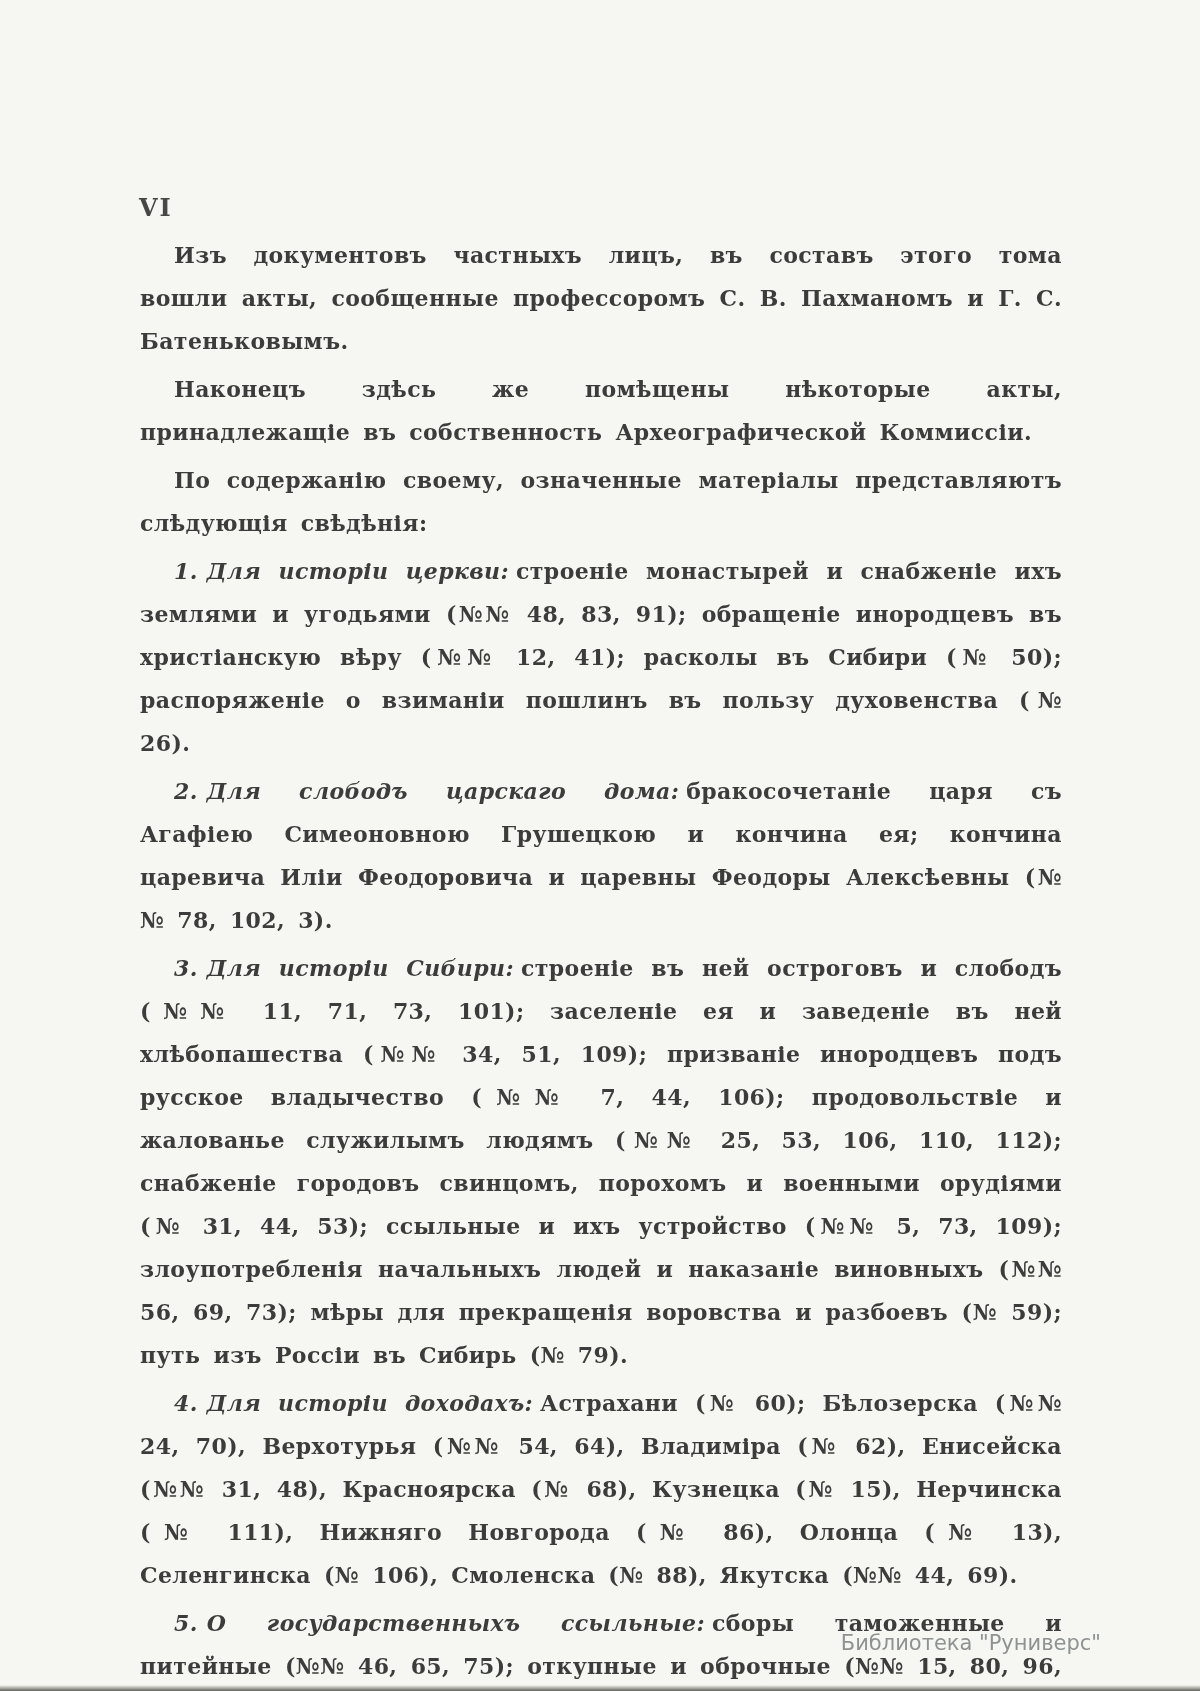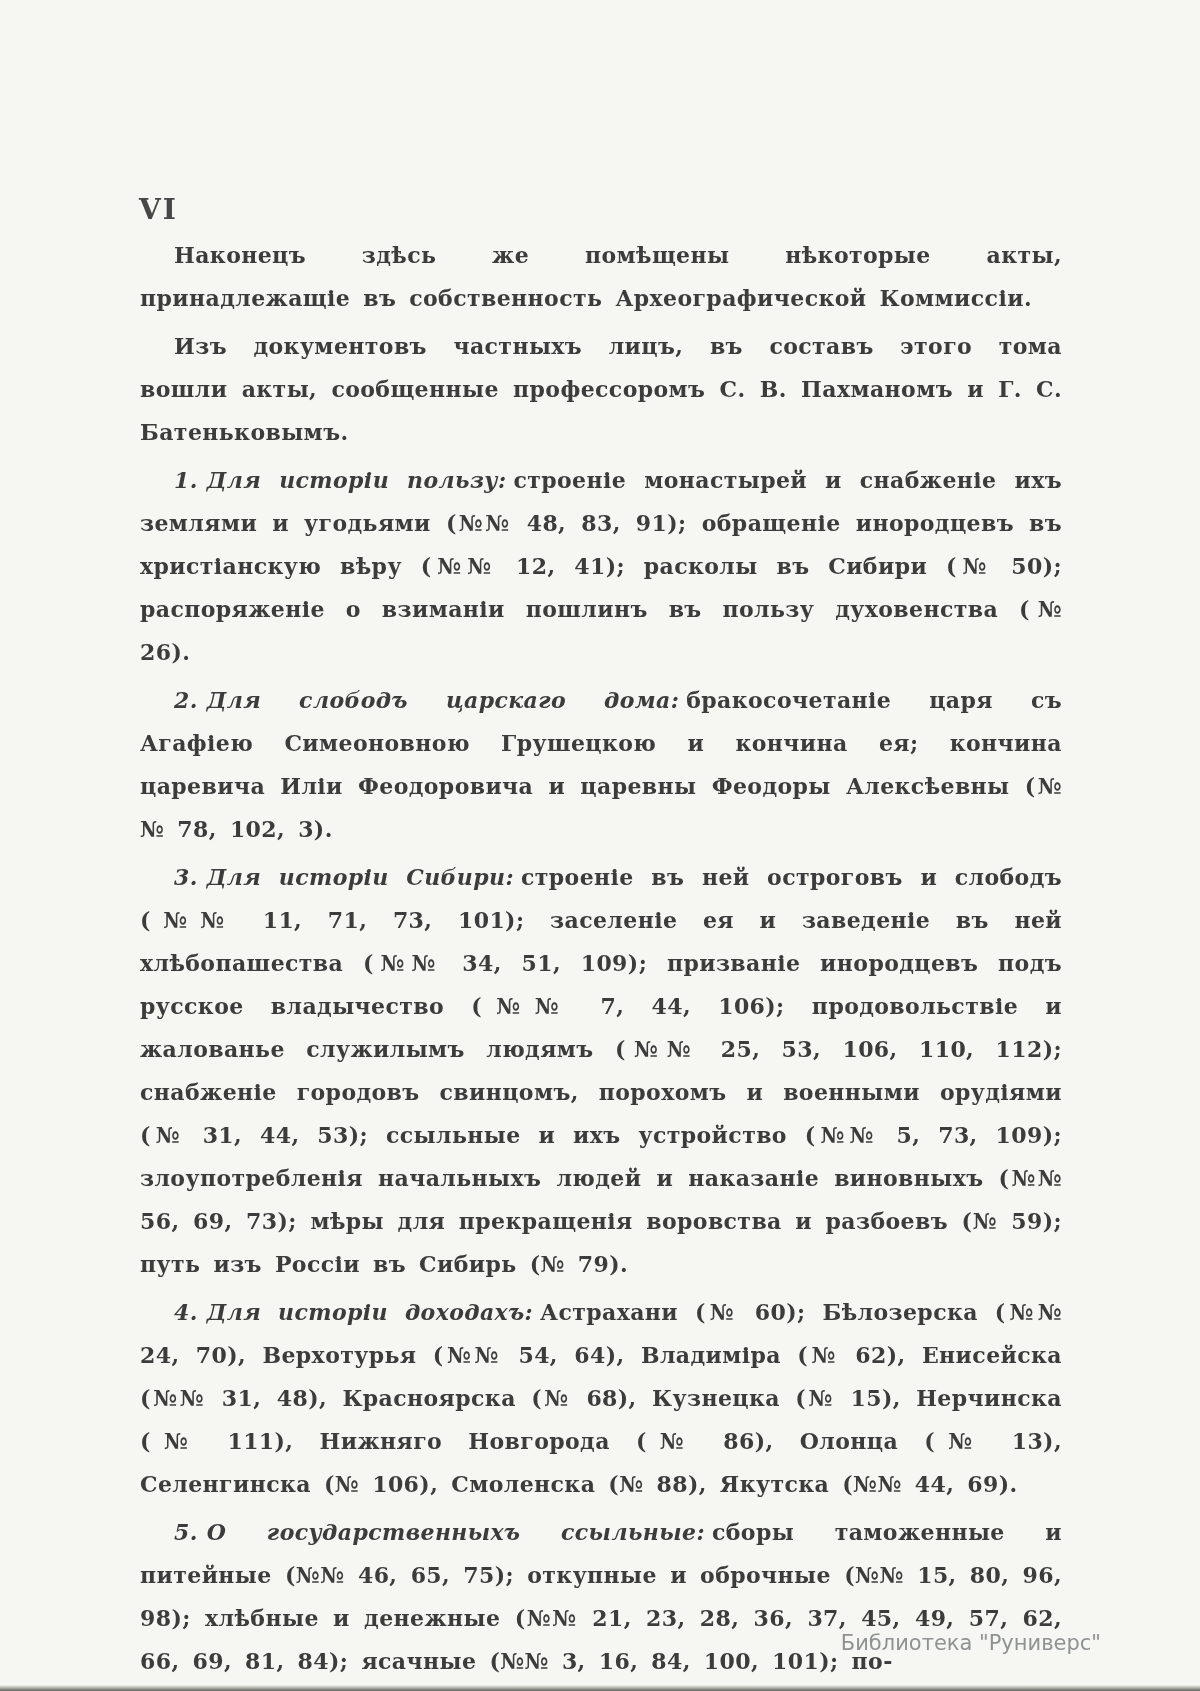--- a/index.html
+++ b/index.html
@@ -14,21 +14,21 @@
     width: 1200px;
     height: 1691px;
     overflow: hidden;
     background: #f6f7f2;
     color: #3c3c3c;
   }
   .page-number {
     position: absolute;
     top: 193px;
     left: 139px;
-    font-size: 28px;
+    font-size: 24px;
     font-weight: bold;
     letter-spacing: 2px;
     color: #474747;
   }
   .content {
     position: absolute;
     top: 234px;
     left: 140px;
     width: 922px;
   }
@@ -71,25 +71,26 @@
 </style>
 </head>
 <body>
 
 <main class="page">
 
   <div class="page-number">VI</div>
 
   <div class="content">
 
+    <p class="para">Изъ документовъ частныхъ лицъ, въ составъ этого тома вошли акты, сообщенные профессоромъ С. В. Пахманомъ и Г. С. Батеньковымъ.</p>
     <p class="para">Наконецъ здѣсь же помѣщены нѣкоторые акты, принадлежащіе въ собственность Археографической Коммиссіи.</p>
-    <p class="para">Изъ документовъ частныхъ лицъ, въ составъ этого тома вошли акты, сообщенные профессоромъ С. В. Пахманомъ и Г. С. Батеньковымъ.</p>
+    <p class="para">По содержанію своему, означенные матеріалы представляютъ слѣдующія свѣдѣнія:</p>
 
     <p class="para">
-      <span class="num">1.</span><span class="lead">Для исторіи пользу:</span><span>строеніе монастырей и снабженіе ихъ землями и угодьями (№№ 48, 83, 91); обращеніе инородцевъ въ христіанскую вѣру (№№ 12, 41); расколы въ Сибири (№ 50); распоряженіе о взиманіи пошлинъ въ пользу духовенства (№ 26).</span>
+      <span class="num">1.</span><span class="lead">Для исторіи церкви:</span><span>строеніе монастырей и снабженіе ихъ землями и угодьями (№№ 48, 83, 91); обращеніе инородцевъ въ христіанскую вѣру (№№ 12, 41); расколы въ Сибири (№ 50); распоряженіе о взиманіи пошлинъ въ пользу духовенства (№ 26).</span>
     </p>
 
     <p class="para">
       <span class="num">2.</span><span class="lead">Для слободъ царскаго дома:</span><span>бракосочетаніе царя съ Агафіею Симеоновною Грушецкою и кончина ея; кончина царевича Иліи Феодоровича и царевны Феодоры Алексѣевны (№№ 78, 102, 3).</span>
     </p>
 
     <p class="para">
       <span class="num">3.</span><span class="lead">Для исторіи Сибири:</span><span>строеніе въ ней остроговъ и слободъ (№№ 11, 71, 73, 101); заселеніе ея и заведеніе въ ней хлѣбопашества (№№ 34, 51, 109); призваніе инородцевъ подъ русское владычество (№№ 7, 44, 106); продовольствіе и жалованье служилымъ людямъ (№№ 25, 53, 106, 110, 112); снабженіе городовъ свинцомъ, порохомъ и военными орудіями (№ 31, 44, 53); ссыльные и ихъ устройство (№№ 5, 73, 109); злоупотребленія начальныхъ людей и наказаніе виновныхъ (№№ 56, 69, 73); мѣры для прекращенія воровства и разбоевъ (№ 59); путь изъ Россіи въ Сибирь (№ 79).</span>
     </p>
 

